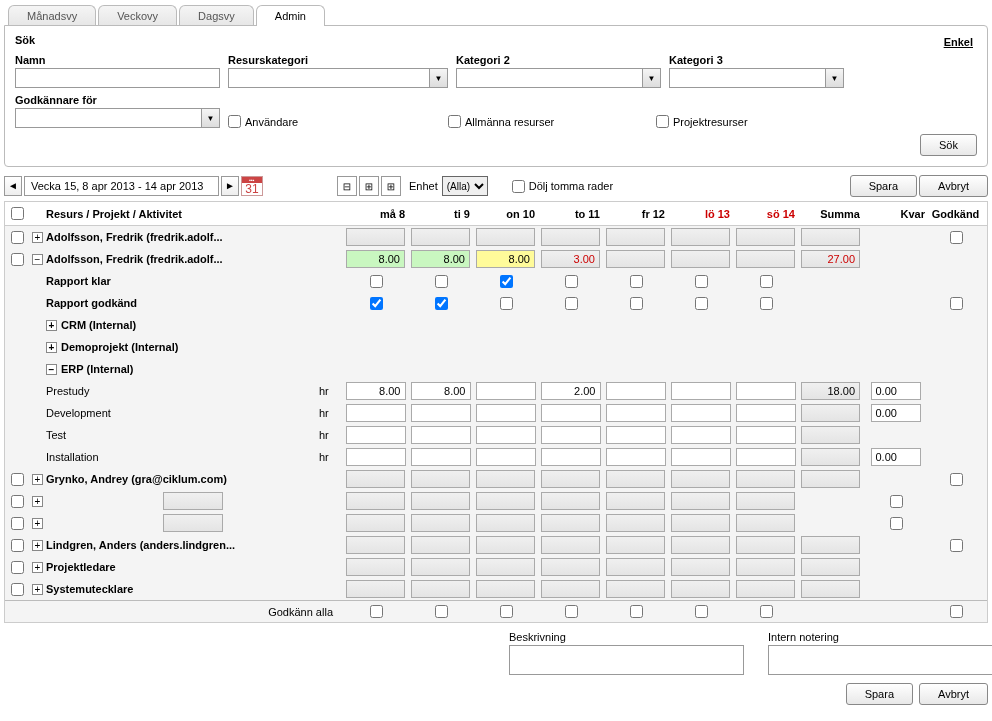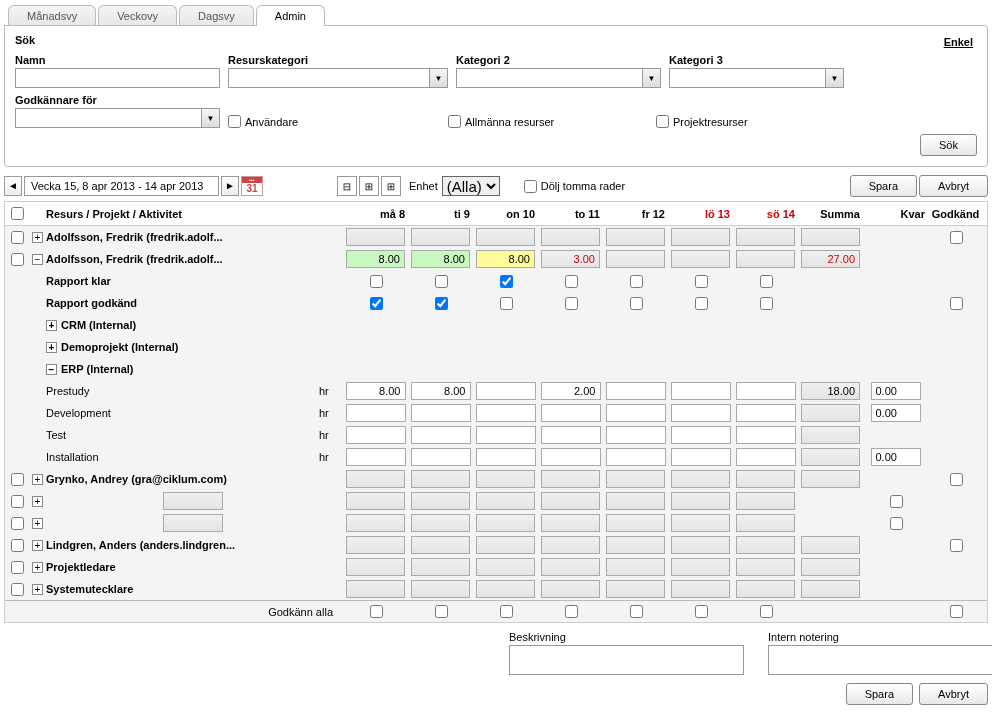--- a/index.html
+++ b/index.html
@@ -60,27 +60,27 @@
 }
 .rangebox {
   height: 20px; border: 1px solid #999; padding: 0 6px; display:flex; align-items:center;
   min-width: 195px;
 }
 .calicon {
   width: 22px; height: 20px; border: 1px solid #c99; background: #fff;
   display:flex;flex-direction:column;cursor:pointer;font-size:7px;line-height:1;
 }
 .calicon .cal-top{background:#c44;color:#fff;text-align:center;height:6px;font-size:5px;display:flex;align-items:center;justify-content:center;}
-.calicon .cal-num{color:#c44;text-align:center;font-weight:bold;font-size:10px;flex:1;display:flex;align-items:center;justify-content:center;}
+.calicon .cal-num{color:#c44;text-align:center;font-weight:normal;font-size:12px;flex:1;display:flex;align-items:center;justify-content:center;}
 .tree-tool {
   width: 20px; height: 20px; border: 1px solid #999; background: #fff;
   display:flex; align-items:center; justify-content:center; cursor:pointer; font-size:10px;
 }
 .enhet-label { margin: 0 2px 0 6px; }
-select.native { height: 20px; border: 1px solid #666; font-size: 15px; }
+select.native { height: 20px; border: 1px solid #666; font-size: 10px; }
 
 .grid { border: 1px solid #ccc; }
 .ghead, .grow {
   display: grid;
   grid-template-columns: 24px 14px 300px 65px 65px 65px 65px 65px 65px 65px 65px 65px 55px;
   align-items: center;
 }
 .ghead { border-bottom: 1px solid #ccc; height: 24px; }
 .ghead > div, .grow > div { padding: 1px 3px; }
 .ghead > div { font-weight: bold; text-align: right; }

